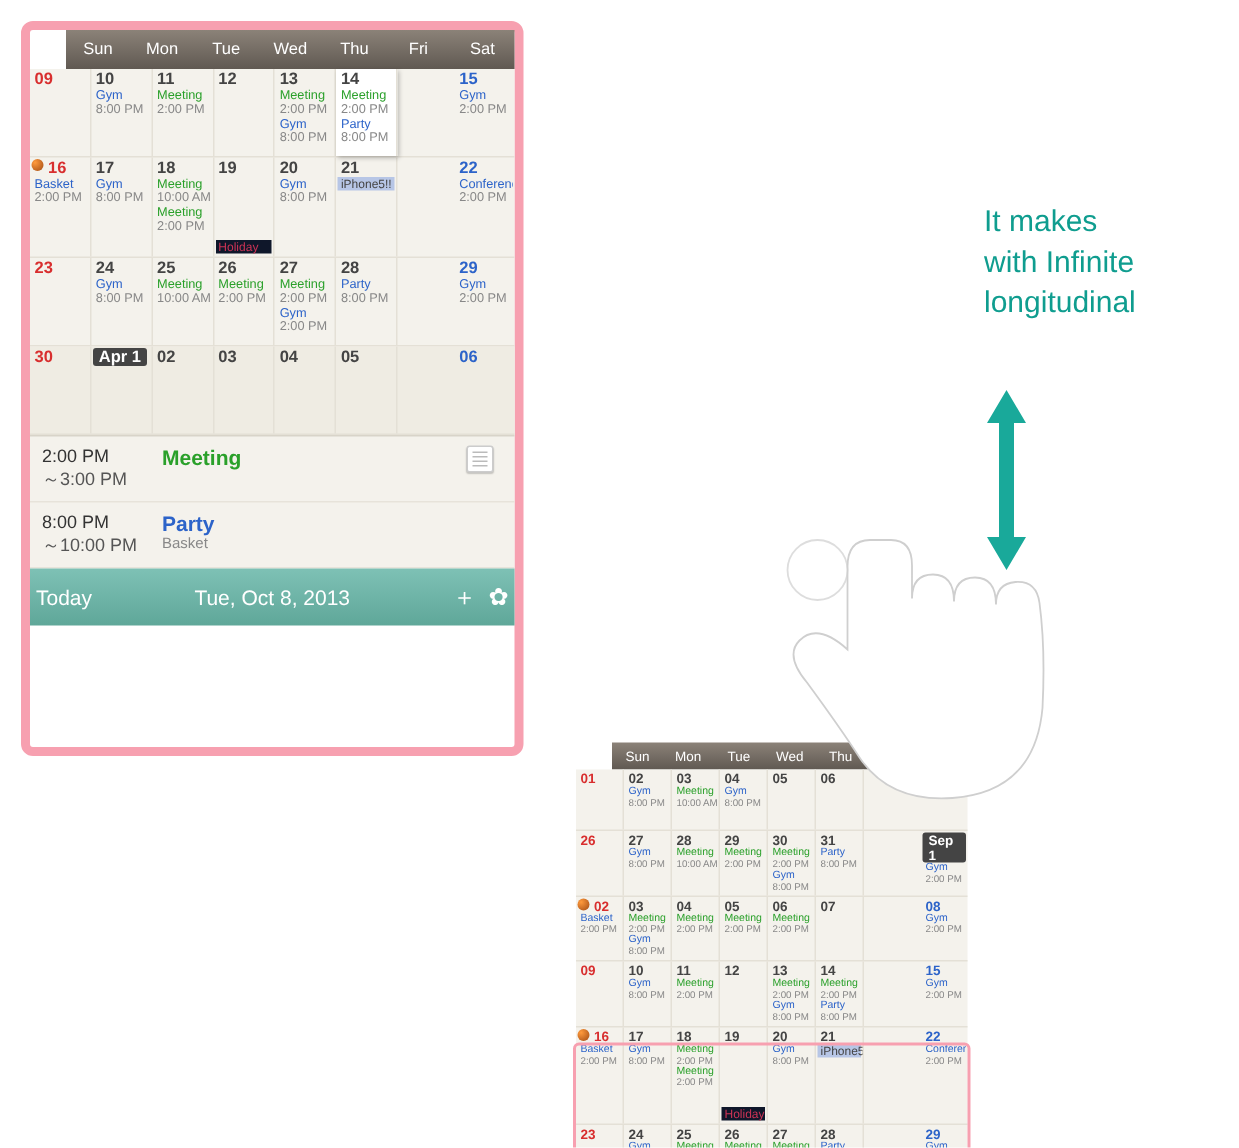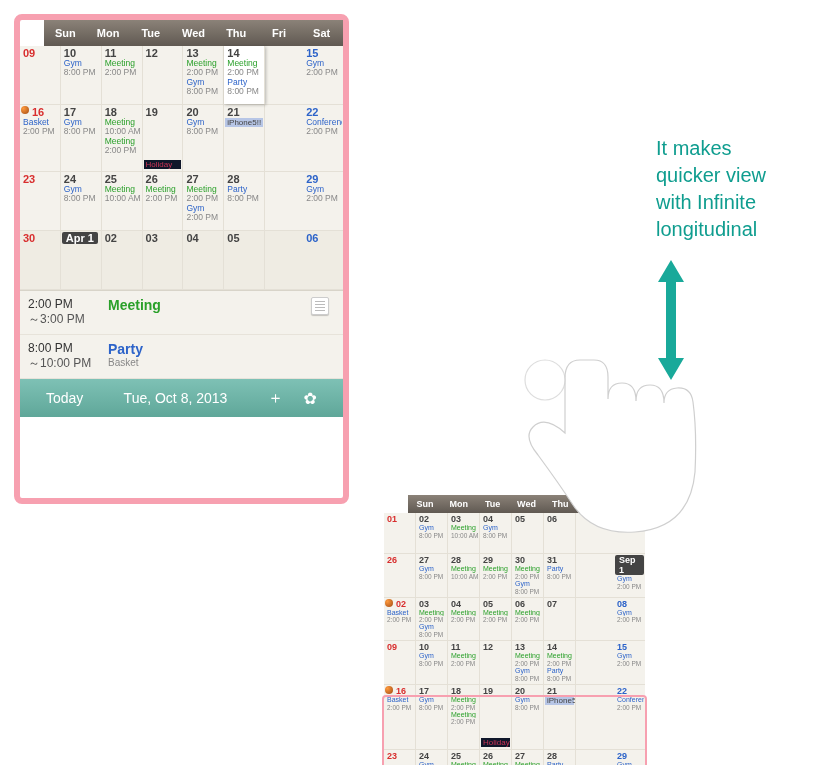--- a/index.html
+++ b/index.html
@@ -1,21 +1,21 @@
 <!DOCTYPE html>
 <html><head>
 <meta charset="utf-8">
 <style>
   * { box-sizing: border-box; margin: 0; padding: 0; }
   body { font-family: "Helvetica Neue", Arial, sans-serif; width: 826px; height: 765px; background: #fff; position: relative; overflow: hidden; }
   .layout { position: absolute; }
   .phone { background: #fff; position: relative; }
   .phone-large { top: 14px; left: 14px; width: 335px; height: 490px; border: 6px solid #f7a0b0; border-radius: 8px; }
   .phone-small { top: 5px; left: 384px; width: 261px; height: 740px; display: flex; flex-direction: column; }
-  .weekday-row { display: flex; height: 26px; background: linear-gradient(#8b8278, #605952); color: #fff; font-size: 11px; font-weight: 700; margin-left: 24px; }
+  .weekday-row { display: flex; height: 26px; background: linear-gradient(#8b8278, #605952); color: #fff; font-size: 11px; font-weight: 400; margin-left: 24px; }
   .weekday-row .cell { flex: 1; display: flex; align-items: center; justify-content: center; }
   .phone-small .weekday-row { height: 18px; font-size: 9px; }
   .grid { background: #f4f2ec; position: relative; flex: 1; }
   .grid-row { display: flex; border-bottom: 1px solid #e4e0d6; }
   .grid-row .day { flex: 1; border-right: 1px solid #e4e0d6; padding: 1px 1px 2px 1px; min-height: 58px; overflow: hidden; position: relative; }
   .phone-small .grid-row .day { min-height: 40px; font-size: 7px; }
   .grid-row .day:last-child { border-right: none; margin-left: 38px; }
   .numrow { display: flex; }
   .daynum { font-size: 11px; font-weight: 600; color: #444; padding: 0 2px; }
   .phone-small .daynum { font-size: 9px; }
@@ -39,21 +39,21 @@
   .agenda-row { display: flex; border-bottom: 1px solid #e7e3da; padding: 6px 8px; align-items: flex-start; }
   .agenda-row .time { width: 80px; font-size: 12px; color: #333; }
   .agenda-row .time .tm2 { color: #555; }
   .agenda-row .title { font-weight: 600; font-size: 14px; }
   .agenda-row .title.meeting { color: #2aa02a; }
   .agenda-row .title.party { color: #2c63c9; }
   .agenda-row .loc { font-size: 10px; color: #888; }
   .note-icon { position: absolute; right: 6px; width: 18px; height: 18px; background: #fff; border:1px solid #ccc; border-radius:2px; box-shadow: 0 1px 1px rgba(0,0,0,0.2);}
   .note-icon:before { content:""; position:absolute; top:3px; left:3px; right:3px; height:1px; background:#bbb; box-shadow: 0 3px 0 #bbb, 0 6px 0 #bbb, 0 9px 0 #bbb; }
   .note-wrap { position: relative; flex:1; display:flex; flex-direction:column; }
-  .footer { display: flex; align-items: center; height: 38px; background: linear-gradient(#7ec1b5, #5fa799); color: #fff; padding: 0 26px; gap: 20px; }
+  .footer { display: flex; align-items: center; height: 38px; background: linear-gradient(#7ec1b5, #5fa799); color: #fff; padding: 0 4px; gap: 8px; }
   .footer .today { font-size: 14px; }
   .footer .date { flex:1; text-align: center; font-size: 14px; font-weight: 500; }
   .footer .plus, .footer .gear { font-size: 16px; cursor: pointer; }
   .callout { font-size: 20px; color: #0f9d8f; }
   .scroll-arrows { position:absolute; top: 260px; left: 656px; width: 30px; height: 120px; }
   .scroll-arrows svg { width: 100%; height: 100%; }
   .hand { position:absolute; top: 340px; left: 500px; width: 210px; height: 210px; pointer-events:none; }
   .hand svg { width: 100%; height: 100%; }
   .highlight-frame { position: absolute; border: 2px solid #f7a0b0; border-radius: 4px; pointer-events: none; }
   .phone-large .oct1row { min-height: 30px !important; background:#efece3; }
@@ -604,21 +604,20 @@
           <span class="evt tm">2:00 PM</span>
         </div>
       </div>
     </div>
   <div class="highlight-frame" style="top:200px; left:-2px; right:-2px; height:268px;"></div>
 
 </div>
 
 <div class="callout layout" style="top:135px; left:656px; width:160px; line-height:1.35;">
   <div>It makes</div>
-  <div>quicker view</div>
   <div>with Infinite</div>
   <div>longitudinal</div>
 </div>
 
 <div class="scroll-arrows">
   <svg viewBox="0 0 30 120">
     <path d="M15 0 L28 22 L20 22 L20 98 L28 98 L15 120 L2 98 L10 98 L10 22 L2 22 Z" fill="#19a99a"></path>
   </svg>
 </div>
 

